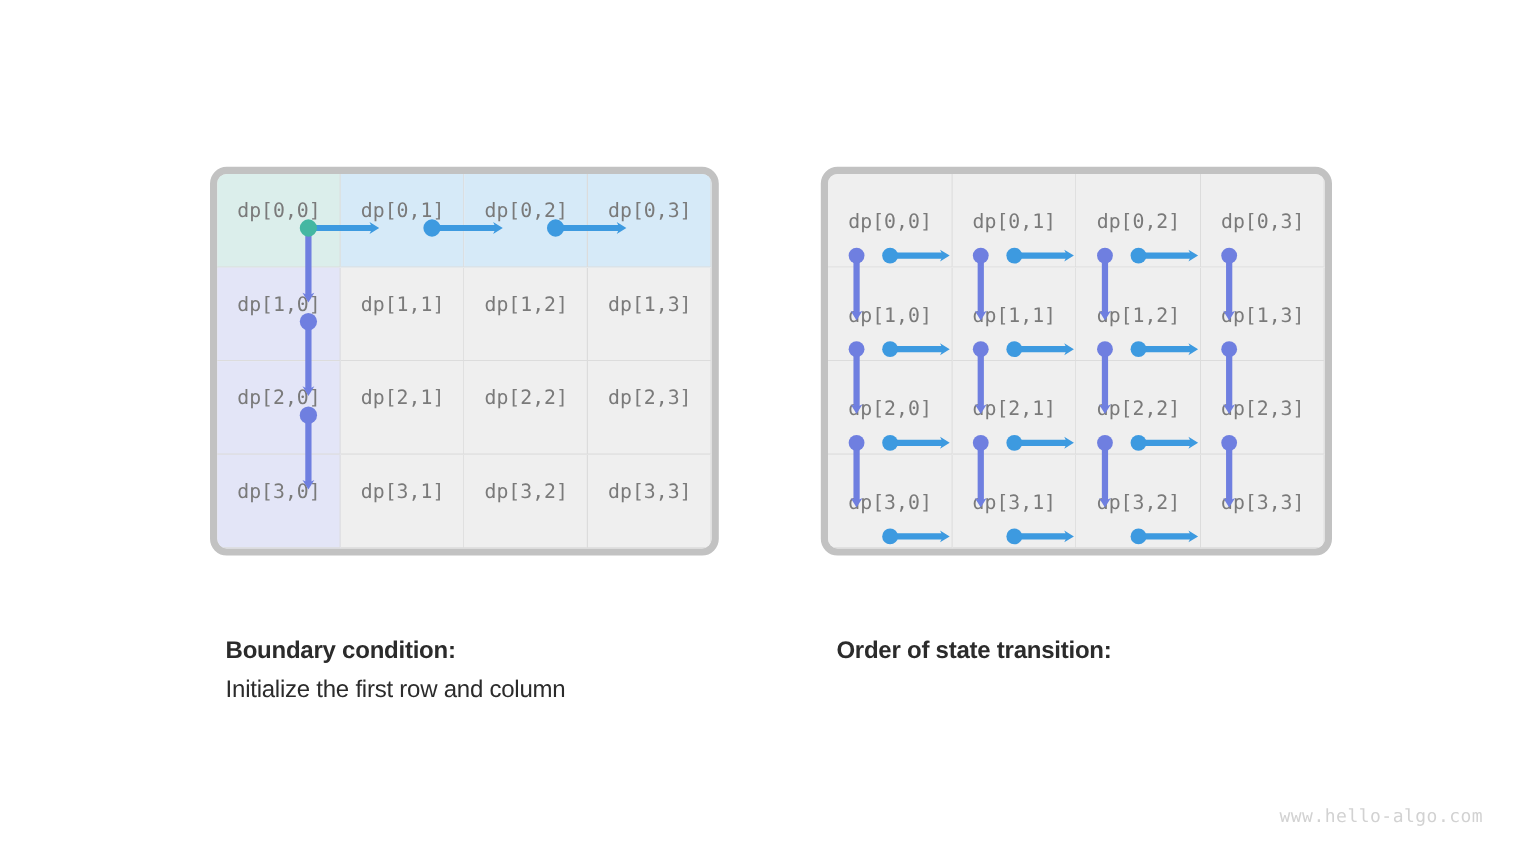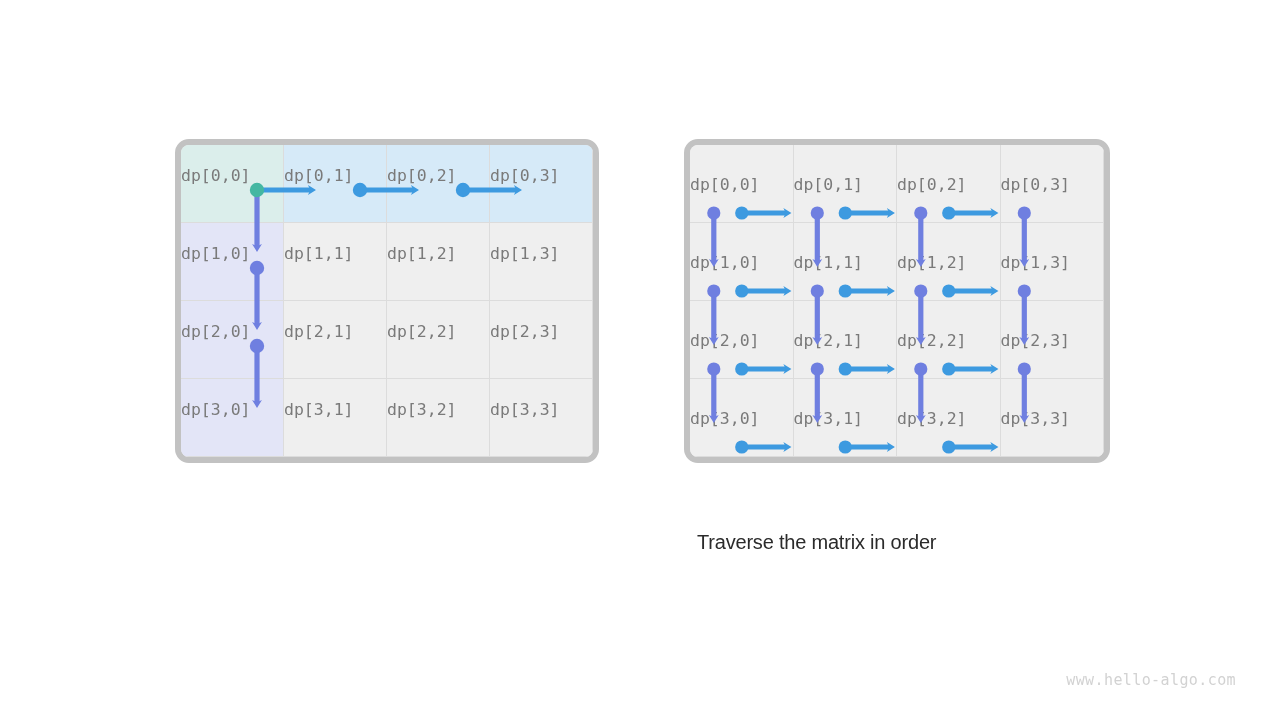--- a/index.html
+++ b/index.html
@@ -39,21 +39,21 @@
     grid-template-columns: repeat(4, 1fr);
     grid-template-rows: repeat(4, 1fr);
   }
 
   .cell {
     position: relative;
     background: #efefef;
     box-shadow: inset -1px -1px 0 #dcdcdc;
     display: flex;
     align-items: center;
-    justify-content: flex-start;
+    justify-content: center;
   }
   .cell.teal     { background: #dbeeeb; }
   .cell.blue     { background: #d6eaf8; }
   .cell.lavender { background: #e3e5f7; }
 
   .cell-label {
     font-family: "DejaVu Sans Mono", "Liberation Mono", monospace;
     font-size: 16.5px;
     color: #7a7a7a;
     letter-spacing: 0px;
@@ -356,20 +356,24 @@
           <path d="M 204.93 302 L 196.87 297.06 L 199.21 302 L 196.87 306.94 Z" fill="#3d9ae0"></path>
         </g>
         <g>
           <line x1="258.75" y1="302" x2="301.67" y2="302" stroke="#3d9ae0" stroke-width="5.2" stroke-linecap="round"></line>
           <circle cx="258.75" cy="302" r="6.6" fill="#3d9ae0"></circle>
           <path d="M 308.43 302 L 300.37 297.06 L 302.71 302 L 300.37 306.94 Z" fill="#3d9ae0"></path>
         </g>
       </svg>
   </div>
 
+  <div class="caption" id="caption-left">
+    <div class="head">Boundary condition:</div>
+    <div class="body">Initialize the first row and column</div>
+  </div>
 
   <div class="caption" id="caption-right">
-    <div class="body">Traverse the matrix in order</div>
+    <div class="head">Order of state transition:</div>
   </div>
 
   <div class="watermark">www.hello-algo.com</div>
 
 </div>
 
 </body></html>

